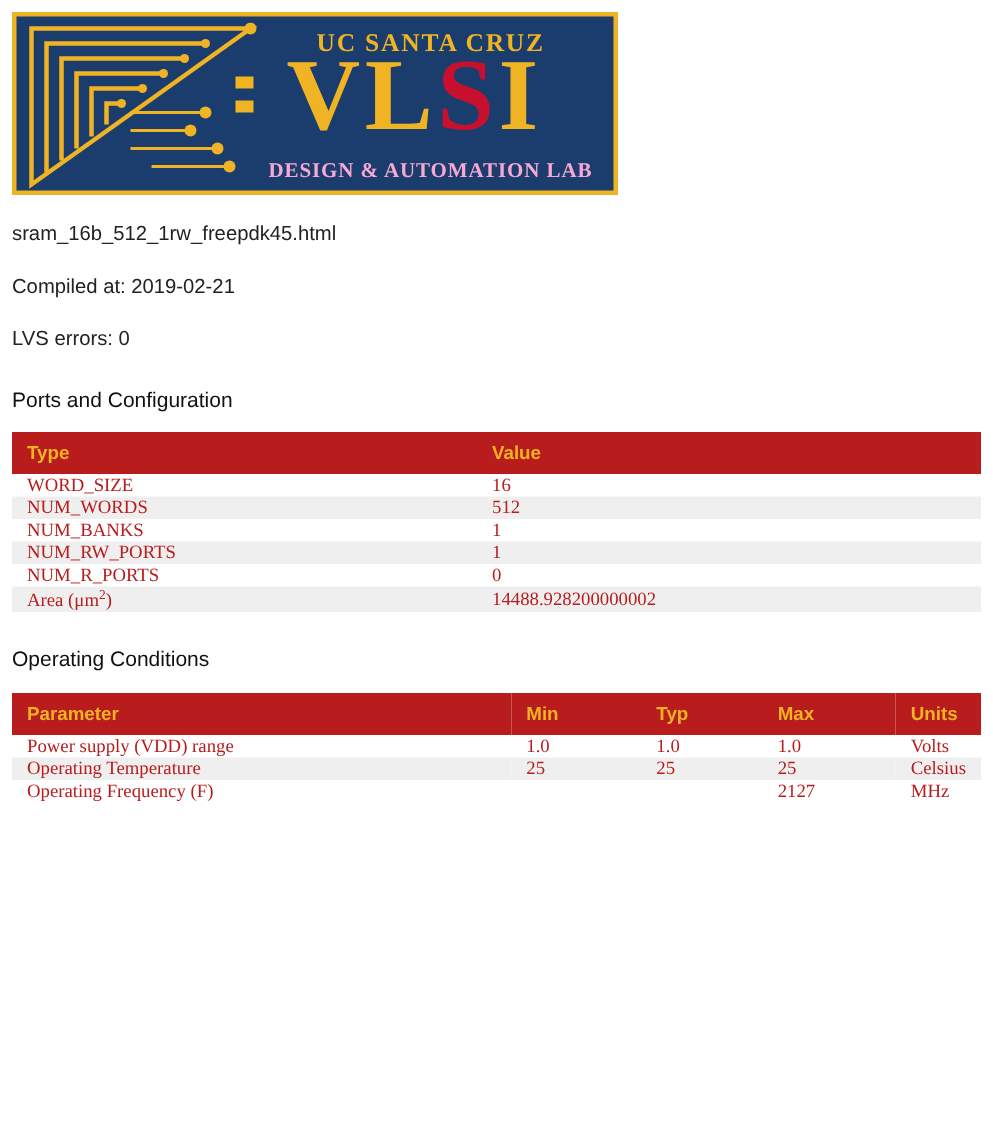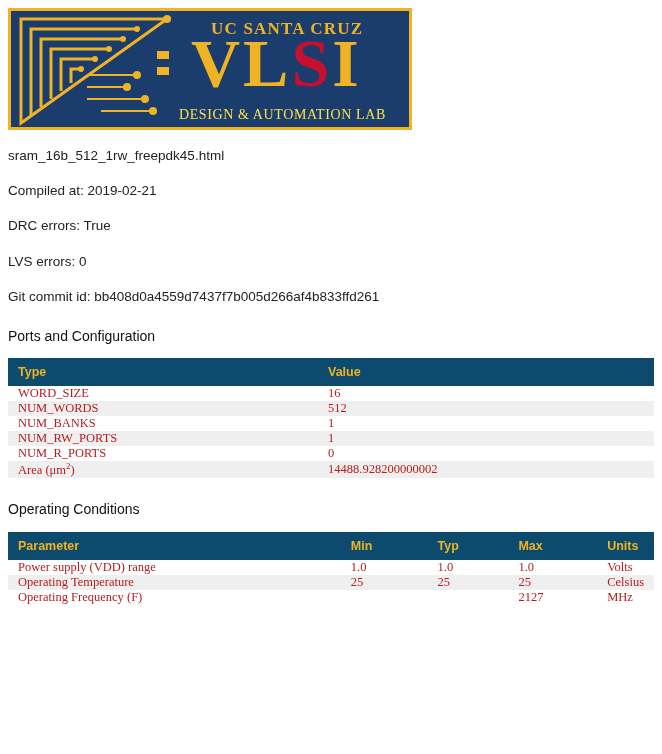--- a/index.html
+++ b/index.html
@@ -59,23 +59,23 @@
     letter-spacing: 3px;
   }
   .logo-vlsi .s-red {
     color: #c8102e;
   }
   .logo-sub {
     position: absolute;
     left: 168px;
     top: 96px;
     font-size: 14px;
-    font-weight: normal;
+    font-weight: bold;
     letter-spacing: 0.6px;
-    color: #fde047;
+    color: #f9a8d4;
     font-family: "Liberation Serif", serif;
   }
 
   
   .meta-line {
     font-size: 13.5px;
     color: #222;
     margin: 0 0 19px 0;
     line-height: 1.2;
   }
@@ -89,21 +89,21 @@
     line-height: 1.1;
   }
 
   
   table {
     width: 646px;
     border-collapse: collapse;
     font-size: 12.5px;
   }
   thead th {
-    background: #0c4a6e;
+    background: #b91c1c;
     color: #f0b323;
     font-weight: bold;
     text-align: left;
     padding: 7px 10px;
     font-size: 12.5px;
   }
   tbody td {
     padding: 0 10px;
     color: #b91c1c;
     border: none;
@@ -156,23 +156,21 @@
       <rect x="140" y="36" width="12" height="8" fill="#f0b323"></rect>
       <rect x="140" y="52" width="12" height="8" fill="#f0b323"></rect>
     </svg>
     <div class="logo-uc">UC SANTA CRUZ</div>
     <div class="logo-vlsi"><span>V</span><span>L</span><span class="s-red">S</span><span>I</span></div>
     <div class="logo-sub">DESIGN &amp; AUTOMATION LAB</div>
   </div>
 
   <p class="meta-line">sram_16b_512_1rw_freepdk45.html</p>
   <p class="meta-line">Compiled at: 2019-02-21</p>
-  <p class="meta-line">DRC errors: True</p>
   <p class="meta-line">LVS errors: 0</p>
-  <p class="meta-line">Git commit id: bb408d0a4559d7437f7b005d266af4b833ffd261</p>
 
   <h2 class="section-title">Ports and Configuration</h2>
 
   <table>
     <thead>
       <tr>
         <th class="col-type">Type</th>
         <th class="col-value">Value</th>
       </tr>
     </thead>

